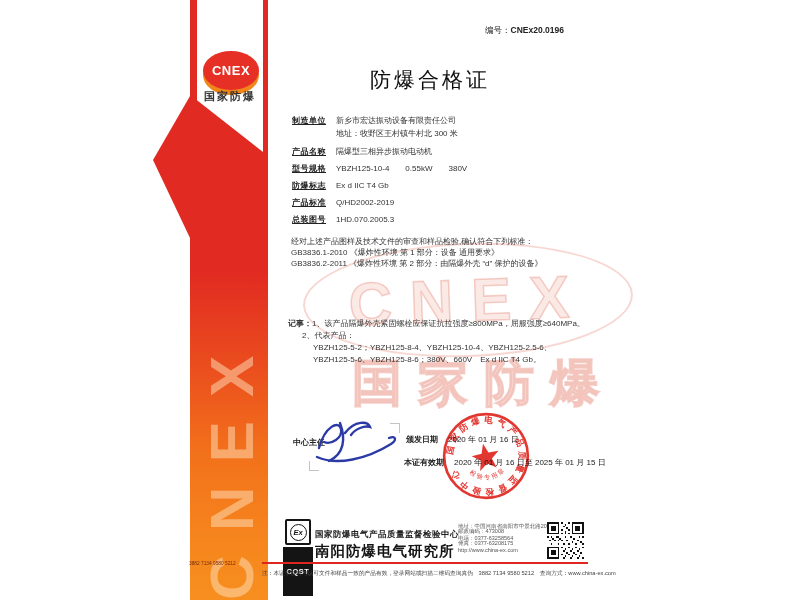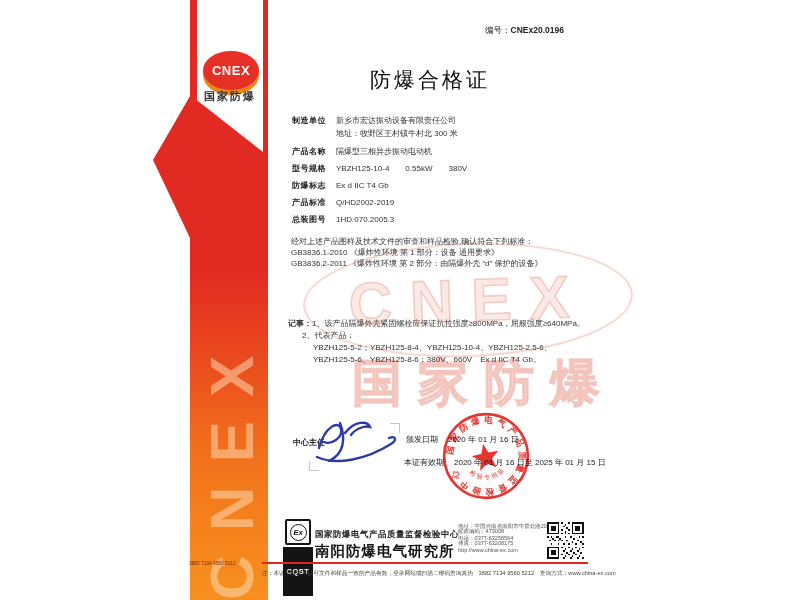--- a/index.html
+++ b/index.html
@@ -37,40 +37,40 @@
 
   
   .cert-no{position:absolute;left:485px;top:25px;font-size:8.5px;color:#222;z-index:2;}
   .cert-no b{font-weight:bold;}
   .title{position:absolute;left:285px;top:66px;width:290px;text-align:center;
         font-size:21px;font-weight:normal;letter-spacing:3px;color:#0f0f0f;z-index:2;}
 
   
   .fields{position:absolute;left:292px;top:115px;font-size:8px;z-index:2;}
   .frow{display:flex;line-height:12px;margin-bottom:5px;}
-  .flabel{width:44px;flex:none;font-weight:bold;color:#222;letter-spacing:.5px;}
+  .flabel{width:44px;flex:none;font-weight:bold;color:#222;letter-spacing:.5px;text-decoration:underline;}
   .fvalue{color:#333;}
   .fextra{line-height:13.5px;}
 
   
   .standards{position:absolute;left:291px;top:236px;font-size:8px;line-height:11px;color:#333;z-index:2;}
   .notes{position:absolute;left:288px;top:318px;font-size:8px;line-height:12px;color:#333;z-index:2;}
   .notes .l1{display:flex;}
   .notes .nlabel{font-weight:bold;flex:none;}
   .notes .l2{padding-left:14px;}
   .notes .l3,.notes .l4{padding-left:25px;}
 
   
   .sig-label{position:absolute;left:293px;top:437px;font-size:8px;font-weight:bold;color:#222;z-index:2;}
   .sig-svg{position:absolute;left:305px;top:414px;width:100px;height:58px;z-index:3;}
   .bracket{position:absolute;width:9px;height:9px;z-index:2;}
   .bracket.tr{left:390px;top:423px;border-top:1px solid #c4c4c4;border-right:1px solid #c4c4c4;}
   .bracket.bl{left:309px;top:461px;border-bottom:1px solid #c4c4c4;border-left:1px solid #c4c4c4;}
   .date-row{position:absolute;font-size:8px;color:#222;z-index:2;display:flex;}
-  .date-row .dlabel{font-weight:normal;margin-right:10px;}
+  .date-row .dlabel{font-weight:bold;margin-right:10px;}
   .issue-row{left:406px;top:434px;}
   .valid-row{left:404px;top:457px;}
   .seal{position:absolute;left:441px;top:410px;width:90px;height:92px;z-index:4;
         mix-blend-mode:multiply;opacity:.92;}
 
   
   .excqst{position:absolute;left:283px;top:519px;width:30px;text-align:center;z-index:2;}
   .ex-box{width:22px;height:22px;border:2px solid #141414;border-radius:2px;margin:0 auto;
         display:flex;align-items:center;justify-content:center;background:#fff;}
   .ex-circle{width:15px;height:15px;border:1.5px solid #141414;border-radius:50%;

